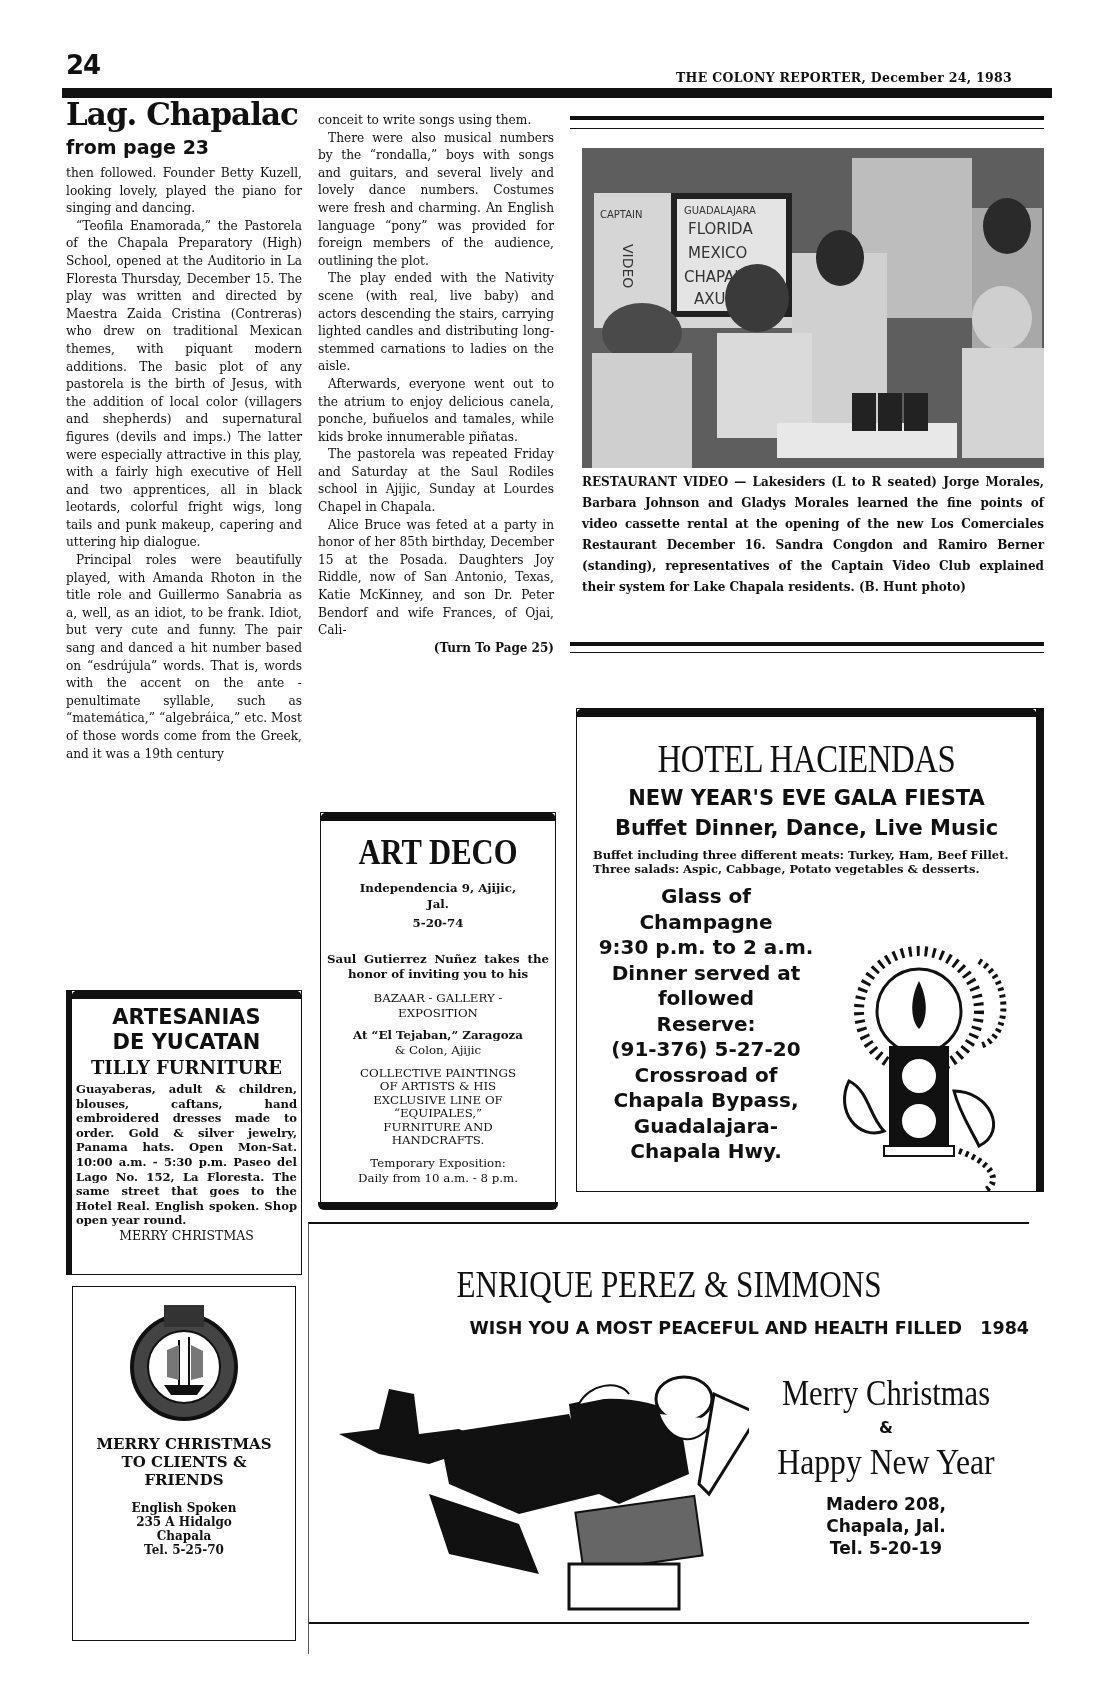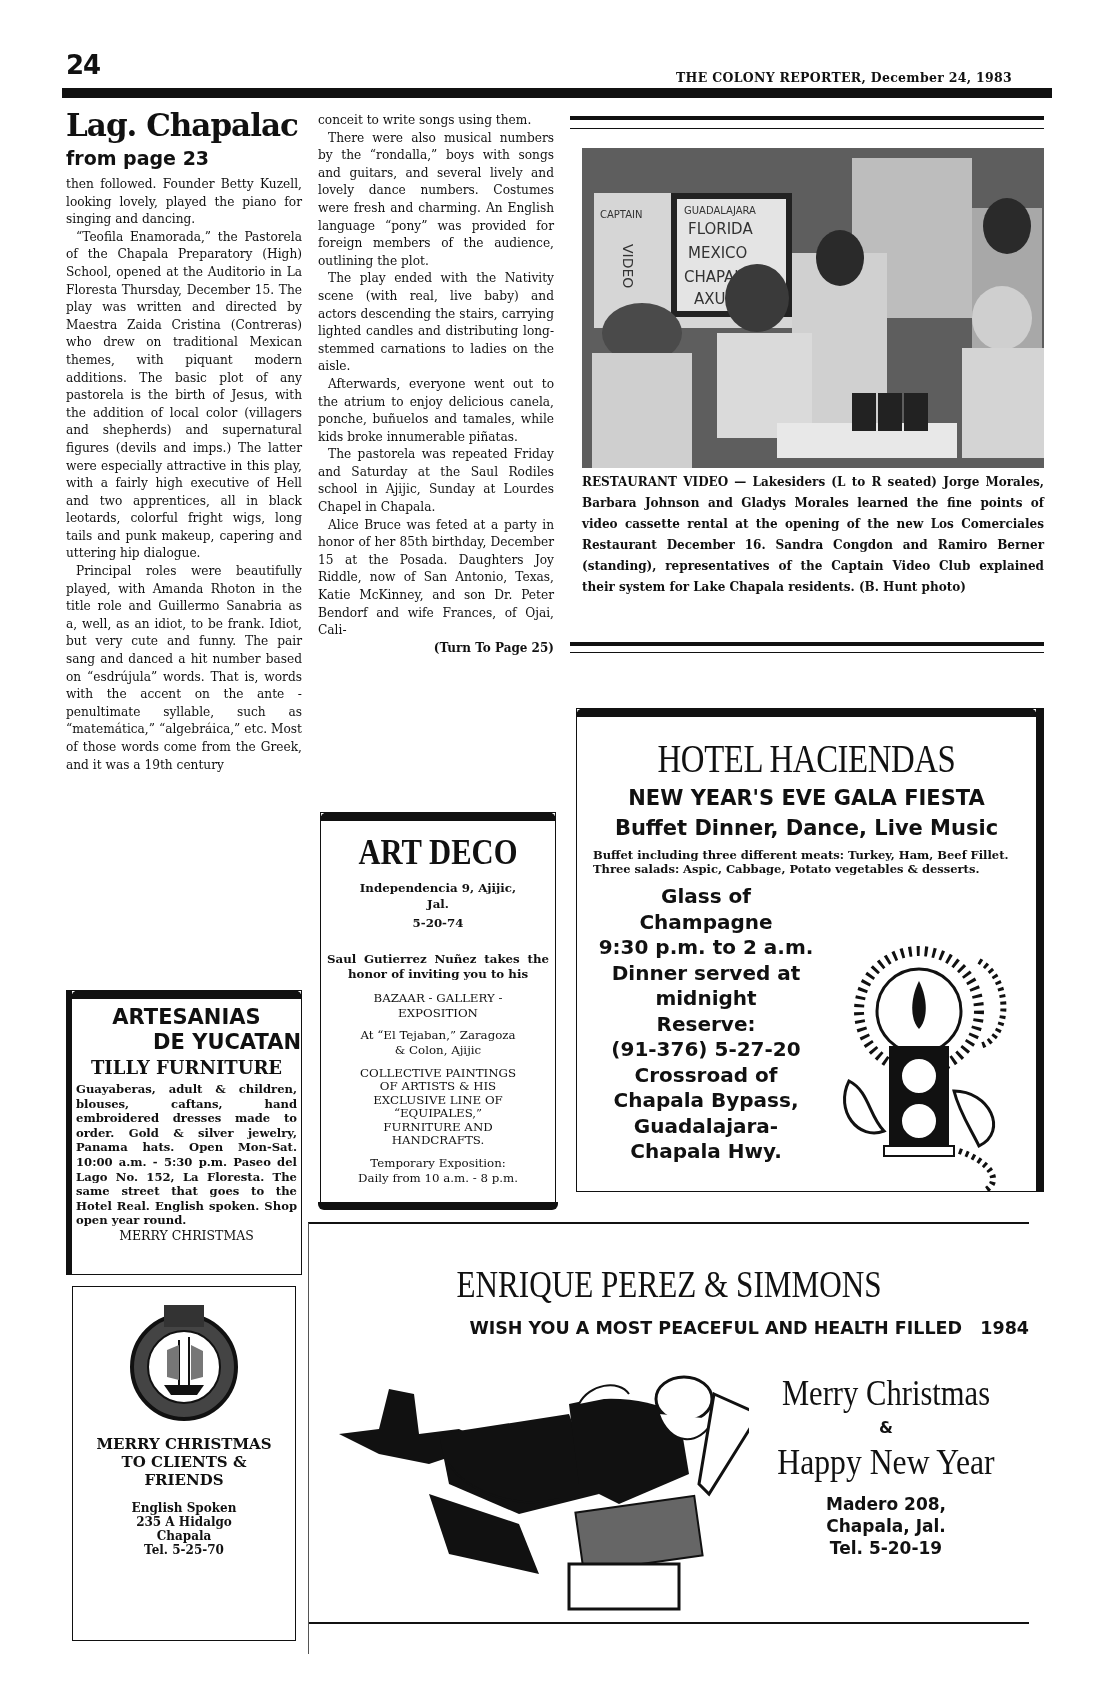--- a/index.html
+++ b/index.html
@@ -1,21 +1,21 @@
 <!DOCTYPE html>
 <html><head>
 <meta charset="utf-8">
 <style>
   html,body{margin:0;padding:0;background:#fff;}
   body{width:1110px;height:1697px;position:relative;overflow:hidden;color:#111;font-family:"DejaVu Serif",serif;}
   .abs{position:absolute;}
   .pagenum{left:66px;top:50px;font-family:"DejaVu Sans",sans-serif;font-weight:bold;font-size:26px;letter-spacing:-1px;}
   .masthead{left:676px;top:70px;font-family:"DejaVu Serif",serif;font-weight:bold;font-size:12.5px;letter-spacing:.3px;}
   .topbar{left:62px;top:88px;width:990px;height:10px;background:#111;}
-  .col1{left:66px;top:108px;width:236px;}
+  .col1{left:66px;top:97px;width:236px;}
   .col2{left:318px;top:112px;width:236px;}
   .headline{font-family:"DejaVu Serif",serif;font-weight:900;font-size:31px;line-height:34px;letter-spacing:-1px;}
   .subhead{font-family:"DejaVu Sans",sans-serif;font-weight:bold;font-size:19px;line-height:24px;margin:4px 0 6px;}
   .body{font-family:"DejaVu Serif",serif;font-size:12.2px;line-height:17.6px;text-align:justify;}
   .body p{margin:0;text-indent:10px;}
   .body p.noind{text-indent:0;}
   .turn{text-align:right;font-weight:bold;font-size:12px;}
   .rule-thick{height:4px;background:#111;}
   .rule-thin{height:1px;background:#111;}
   .ad{border:1.5px solid #111;box-sizing:border-box;}
@@ -127,21 +127,21 @@
   <div class="ad-top"></div>
   <h1>HOTEL HACIENDAS</h1>
   <h2>NEW YEAR'S EVE GALA FIESTA</h2>
   <h3>Buffet Dinner, Dance, Live Music</h3>
   <div class="small">Buffet including three different meats: Turkey, Ham, Beef Fillet. Three salads: Aspic, Cabbage, Potato vegetables &amp; desserts.</div>
   <div class="big" style="margin-left:4px;">
     <div>Glass of</div>
     <div>Champagne</div>
     <div>9:30 p.m. to 2 a.m.</div>
     <div>Dinner served at</div>
-    <div>midnight</div>
+    <div>followed</div>
     <div>Reserve:</div>
     <div>(91-376) 5-27-20</div>
     <div>Crossroad of</div>
     <div>Chapala Bypass,</div>
     <div>Guadalajara-</div>
     <div>Chapala Hwy.</div>
   </div>
   <svg class="ornament" viewBox="0 0 178 250">
     <circle cx="80" cy="70" r="60" fill="none" stroke="#111" stroke-width="10" stroke-dasharray="3 5"></circle>
     <circle cx="80" cy="70" r="42" fill="none" stroke="#111" stroke-width="3"></circle>
@@ -159,39 +159,39 @@
 
 <div class="abs artdeco ad center">
   <div class="ad-top"></div>
   <h1>ART DECO</h1>
   <div class="t">Independencia 9, Ajijic,</div>
   <div class="t">Jal.</div>
   <div class="t" style="margin-top:4px;">5-20-74</div>
   <div class="t" style="margin:20px 6px 0;text-align:justify;text-align-last:center;">Saul Gutierrez Nuñez takes the honor of inviting you to his</div>
   <div class="t" style="margin-top:8px;font-weight:normal;">BAZAAR - GALLERY -</div>
   <div class="t" style="font-weight:normal;">EXPOSITION</div>
-  <div class="t" style="margin-top:6px;font-weight:normal;">At “El Tejaban,” Zaragoza</div>
+  <div class="t" style="margin-top:6px;font-weight:bold;">At “El Tejaban,” Zaragoza</div>
   <div class="t" style="font-weight:normal;">&amp; Colon, Ajijic</div>
   <div style="margin-top:8px;">
     <div class="t" style="font-weight:normal;line-height:13.5px;">COLLECTIVE PAINTINGS</div>
     <div class="t" style="font-weight:normal;line-height:13.5px;">OF ARTISTS &amp; HIS</div>
     <div class="t" style="font-weight:normal;line-height:13.5px;">EXCLUSIVE LINE OF</div>
     <div class="t" style="font-weight:normal;line-height:13.5px;">“EQUIPALES,”</div>
     <div class="t" style="font-weight:normal;line-height:13.5px;">FURNITURE AND</div>
     <div class="t" style="font-weight:normal;line-height:13.5px;">HANDCRAFTS.</div>
   </div>
   <div class="t" style="margin-top:8px;font-weight:normal;">Temporary Exposition:</div>
   <div class="t" style="font-weight:normal;">Daily from 10 a.m. - 8 p.m.</div>
 </div>
 <div class="abs" style="left:318px;top:1202px;width:240px;height:8px;background:#111;border-radius:0 0 6px 6px;"></div>
 
 <div class="abs artes ad center" style="border-left:6px solid #111;">
   <div class="ad-top"></div>
   <h1>ARTESANIAS</h1>
-  <h1 style="margin-top:-2px;text-align:right;">DE YUCATAN</h1>
+  <h1 style="margin-top:-2px;">DE YUCATAN</h1>
   <h2>TILLY FURNITURE</h2>
   <div class="t">Guayaberas, adult &amp; children, blouses, caftans, hand embroidered dresses made to order. Gold &amp; silver jewelry, Panama hats. Open Mon-Sat. 10:00 a.m. - 5:30 p.m. Paseo del Lago No. 152, La Floresta. The same street that goes to the Hotel Real. English spoken. Shop open year round.</div>
   <div style="font-family:'DejaVu Serif',serif;font-size:12.5px;">MERRY CHRISTMAS</div>
 </div>
 
 <div class="abs meztli ad center">
   <svg width="130" height="120" viewBox="0 0 130 120" style="margin-top:18px;">
     <circle cx="65" cy="62" r="52" fill="#444" stroke="#111" stroke-width="4"></circle>
     <circle cx="65" cy="62" r="36" fill="#fff" stroke="#111" stroke-width="2"></circle>
     <rect x="45" y="0" width="40" height="22" fill="#333"></rect>

